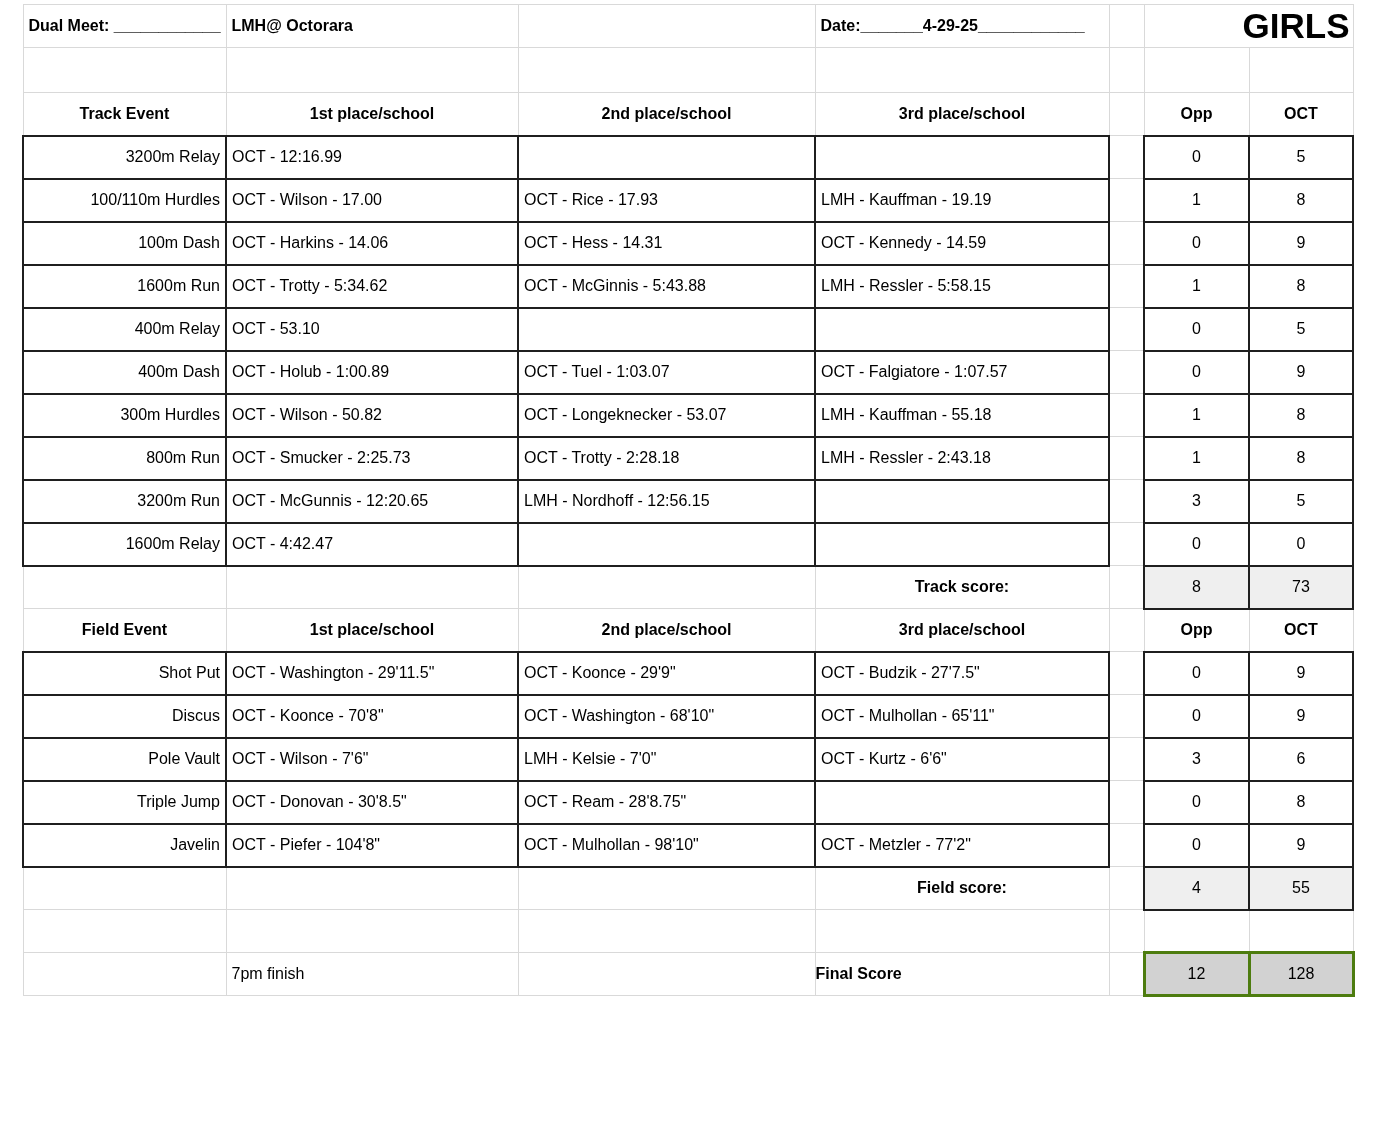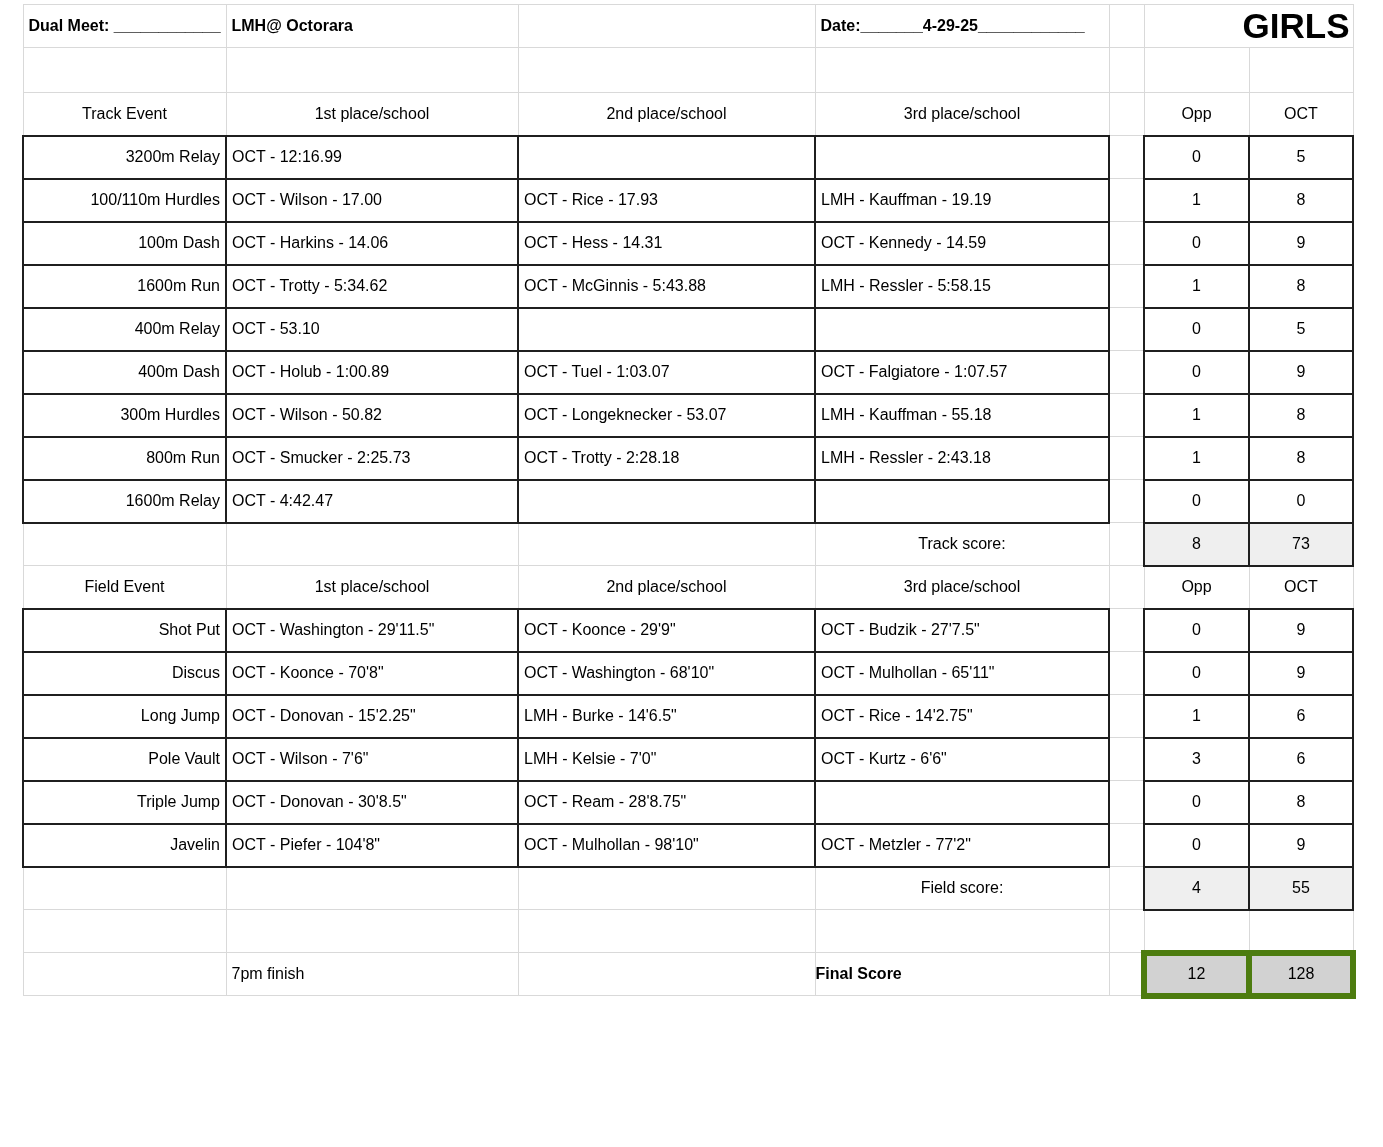--- a/index.html
+++ b/index.html
@@ -26,29 +26,29 @@
     background:#fff;
   }
   tr.r43{height:43px;}
   tr.r45{height:45px;}
   
   td.lg{border:1px solid #d9d9d9;}
   
   td.dk{border:2px solid #1f1f1f;}
   
   td.gapc{border-top:1px solid #d9d9d9;border-bottom:1px solid #d9d9d9;border-left:none;border-right:none;}
-  td.hdr{font-weight:normal;text-align:center;}
+  td.hdr{font-weight:bold;text-align:center;}
   td.blab{font-weight:bold;text-align:left;padding-left:5px;}
   td.event{text-align:right;padding-right:5px;margin-left:16px;}
   td.result{text-align:left;padding-left:5px;}
   td.num{text-align:center;}
   td.scorefill{background:#efefef;}
   td.girls{font-weight:bold;font-size:35px;text-align:right;padding-right:3px;}
   td.finlab{font-weight:bold;text-align:left;padding-right:2px;}
-  td.fin{border:6px solid #4d7c0f;background:#d2d2d2;text-align:center;}
+  td.fin{border:3px solid #4d7c0f;background:#d2d2d2;text-align:center;}
 </style>
 </head>
 <body>
 
 <div class="sheet">
   <table class="grid">
     <colgroup>
       <col style="width:203px">
       <col style="width:292px">
       <col style="width:297px">
@@ -154,20 +154,29 @@
         <tr class="r43">
     <td class="dk event">800m Run</td>
     <td class="dk result">OCT - Smucker - 2:25.73</td>
     <td class="dk result">OCT - Trotty - 2:28.18</td>
     <td class="dk result">LMH - Ressler - 2:43.18</td>
     <td class="gapc"></td>
     <td class="dk num">1</td>
     <td class="dk num">8</td>
   </tr>
         <tr class="r43">
+    <td class="dk event">3200m Run</td>
+    <td class="dk result">OCT - McGunnis - 12:20.65</td>
+    <td class="dk result">LMH - Nordhoff - 12:56.15</td>
+    <td class="dk result"></td>
+    <td class="gapc"></td>
+    <td class="dk num">3</td>
+    <td class="dk num">5</td>
+  </tr>
+        <tr class="r43">
     <td class="dk event">1600m Relay</td>
     <td class="dk result">OCT - 4:42.47</td>
     <td class="dk result"></td>
     <td class="dk result"></td>
     <td class="gapc"></td>
     <td class="dk num">0</td>
     <td class="dk num">0</td>
   </tr>
       </tbody>
 
@@ -205,29 +214,20 @@
         <tr class="r43">
     <td class="dk event">Discus</td>
     <td class="dk result">OCT - Koonce - 70'8"</td>
     <td class="dk result">OCT - Washington - 68'10"</td>
     <td class="dk result">OCT - Mulhollan - 65'11"</td>
     <td class="gapc"></td>
     <td class="dk num">0</td>
     <td class="dk num">9</td>
   </tr>
         <tr class="r43">
-    <td class="dk event">Long Jump</td>
-    <td class="dk result">OCT - Donovan - 15'2.25"</td>
-    <td class="dk result">LMH - Burke - 14'6.5"</td>
-    <td class="dk result">OCT - Rice - 14'2.75"</td>
-    <td class="gapc"></td>
-    <td class="dk num">1</td>
-    <td class="dk num">6</td>
-  </tr>
-        <tr class="r43">
     <td class="dk event">Pole Vault</td>
     <td class="dk result">OCT - Wilson - 7'6"</td>
     <td class="dk result">LMH - Kelsie - 7'0"</td>
     <td class="dk result">OCT - Kurtz - 6'6"</td>
     <td class="gapc"></td>
     <td class="dk num">3</td>
     <td class="dk num">6</td>
   </tr>
         <tr class="r43">
     <td class="dk event">Triple Jump</td>

